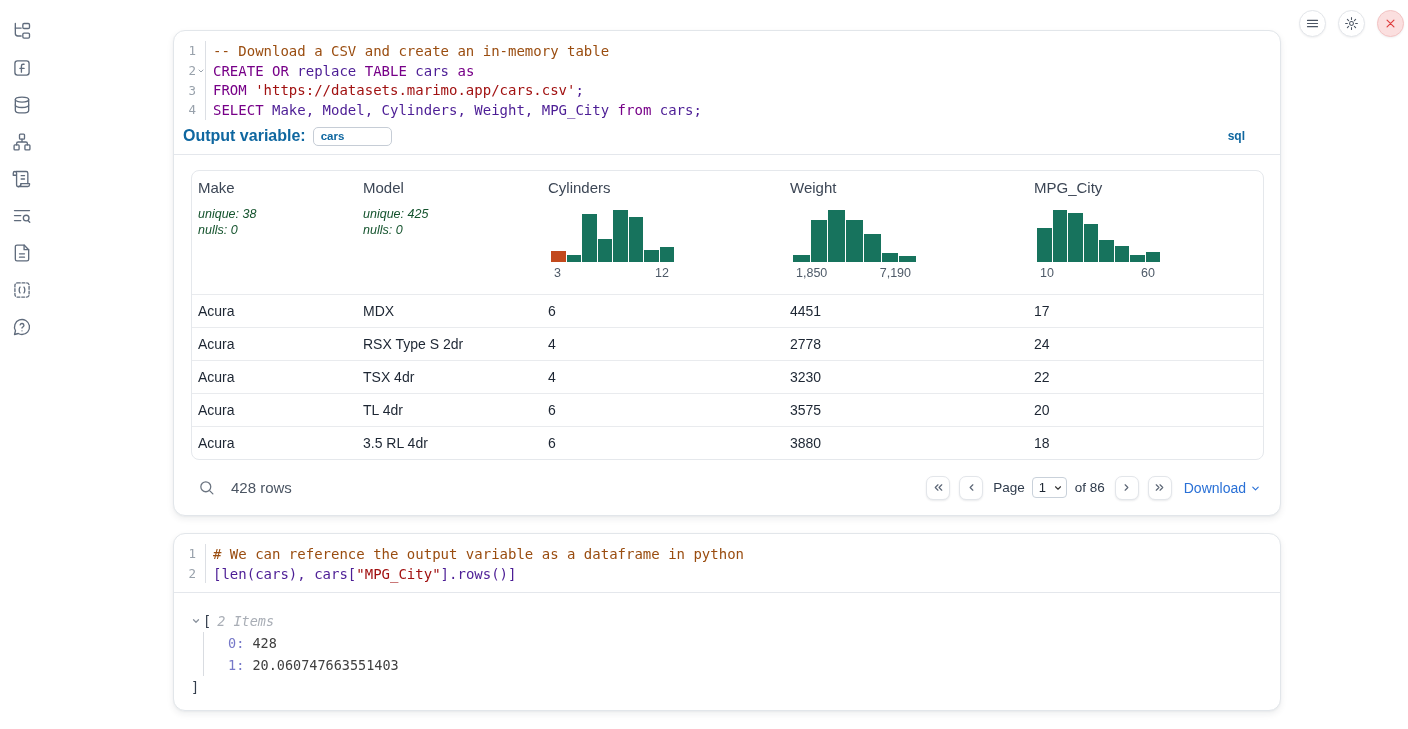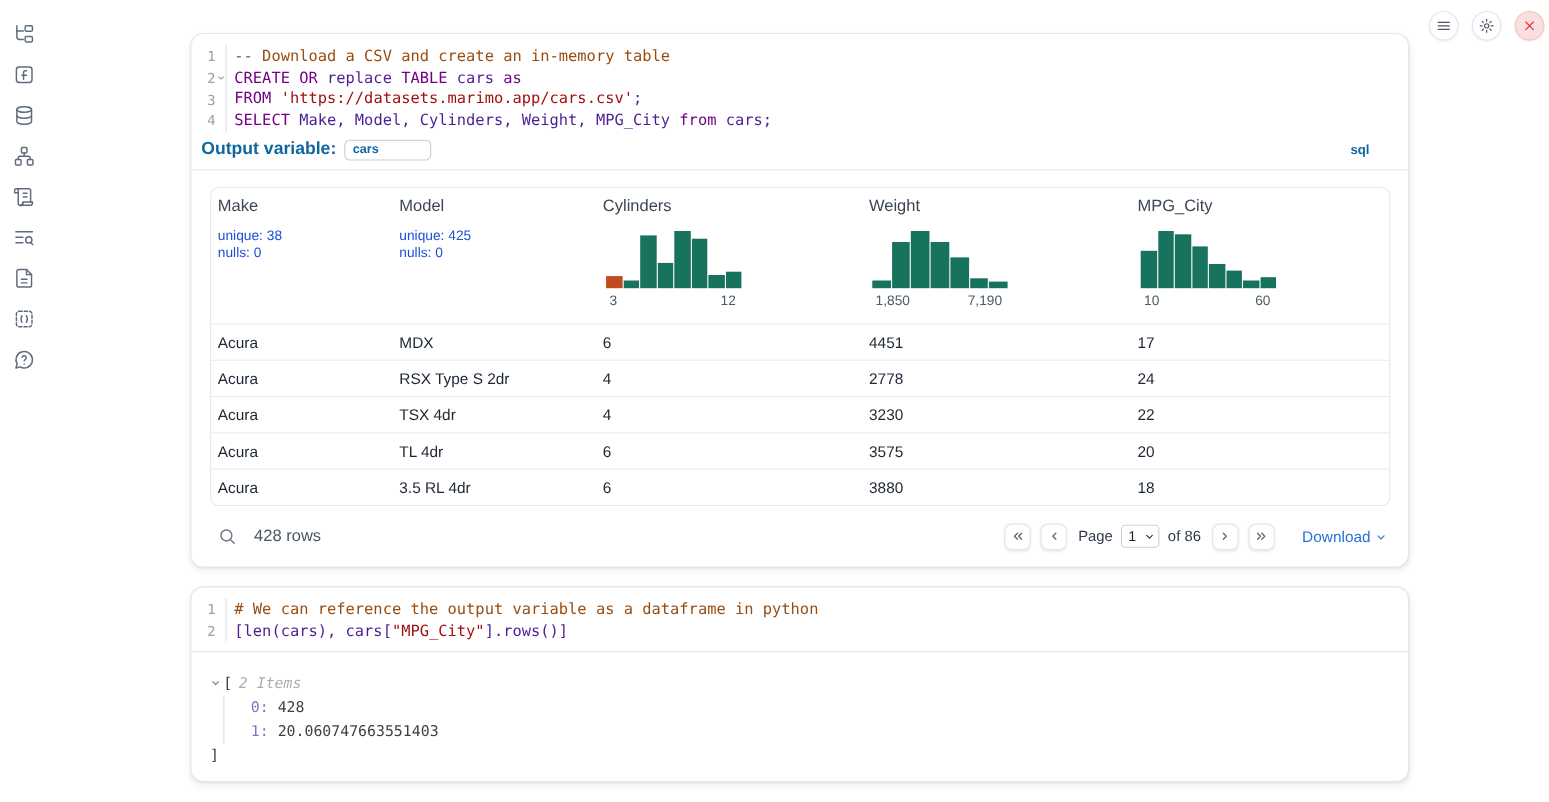--- a/index.html
+++ b/index.html
@@ -51,21 +51,21 @@
                   border-radius:5px; padding:0 7px; font-size:11.5px; font-weight:700;
                   color:#0f67a0; font-family:"Liberation Sans", sans-serif; outline:none; }
   .lang-badge { margin-left:auto; font-size:12px; font-weight:700; color:#0f67a0; }
 
   
   .dtable { margin:15px 16px 0 17px; border:1px solid #e5e8ec; border-radius:8px; overflow:hidden; }
   .dt-grid { display:grid; grid-template-columns:165px 185px 242px 244px 1fr; }
   .dt-header { padding-top:9px; height:123px; }
   .dt-hcell { padding-left:6px; }
   .col-title { font-size:15px; color:#3c4655; line-height:15px; }
-  .col-stats { margin-top:11px; font-size:12.5px; color:#1d4ed8; line-height:16px; }
+  .col-stats { margin-top:11px; font-size:12.5px; color:#14532d; line-height:16px;font-style:italic; }
   .hist-wrap { margin-top:13px; margin-left:3px; width:123px; }
   .hist-bars { display:flex; align-items:flex-end; gap:1px; height:54px; }
   .hist-bar { flex:1; background:#17735d; }
   .hist-labels { margin-top:4px; display:flex; justify-content:space-between;
                  padding:0 5px 0 3px; font-size:12.5px; color:#4e5a68; line-height:14px; }
   .dt-row { height:33px; align-items:center; border-top:1px solid #e9ebee;
             font-size:14px; color:#1d2633; }
   .dt-cell { padding-left:6px; }
 
   
@@ -79,21 +79,21 @@
             justify-content:center; color:#5d6776; }
   .pg-btn svg { width:13px; height:13px; }
   .pg-btn + .pg-btn { margin-left:9px; }
   .pg-text { font-size:13.5px; color:#2f3b4c; }
   .page-word { margin:0 7px 0 10px; }
   .of-word { margin:0 10px 0 8px; }
   .page-select { width:35px; height:21px; border:1px solid #c9d1da; border-radius:4px;
                  display:flex; align-items:center; padding:0 3px 0 6px; font-size:13px;
                  color:#1d2633; background:#fff; }
   .page-select svg { width:10px; height:10px; margin-left:auto; color:#333; }
-  .download { margin-left:25px; display:flex; align-items:center; gap:4px;
+  .download { margin-left:12px; display:flex; align-items:center; gap:4px;
               color:#2970d6; font-size:14px; cursor:pointer; }
   .download svg { width:11px; height:11px; margin-top:2px; }
 
   
   .tree { padding:17px 0 0 17px; font-family:"DejaVu Sans Mono", monospace;
           font-size:13.5px; color:#333d4c; }
   .tree-row1 { display:flex; align-items:center; height:22px; }
   .tree-chevron { width:10px; height:10px; color:#8b939e; margin-right:2px; }
   .tree-chevron svg { width:10px; height:10px; display:block; }
   .tree-items-label { color:#a9aeb6; font-style:italic; margin-left:6px; }

